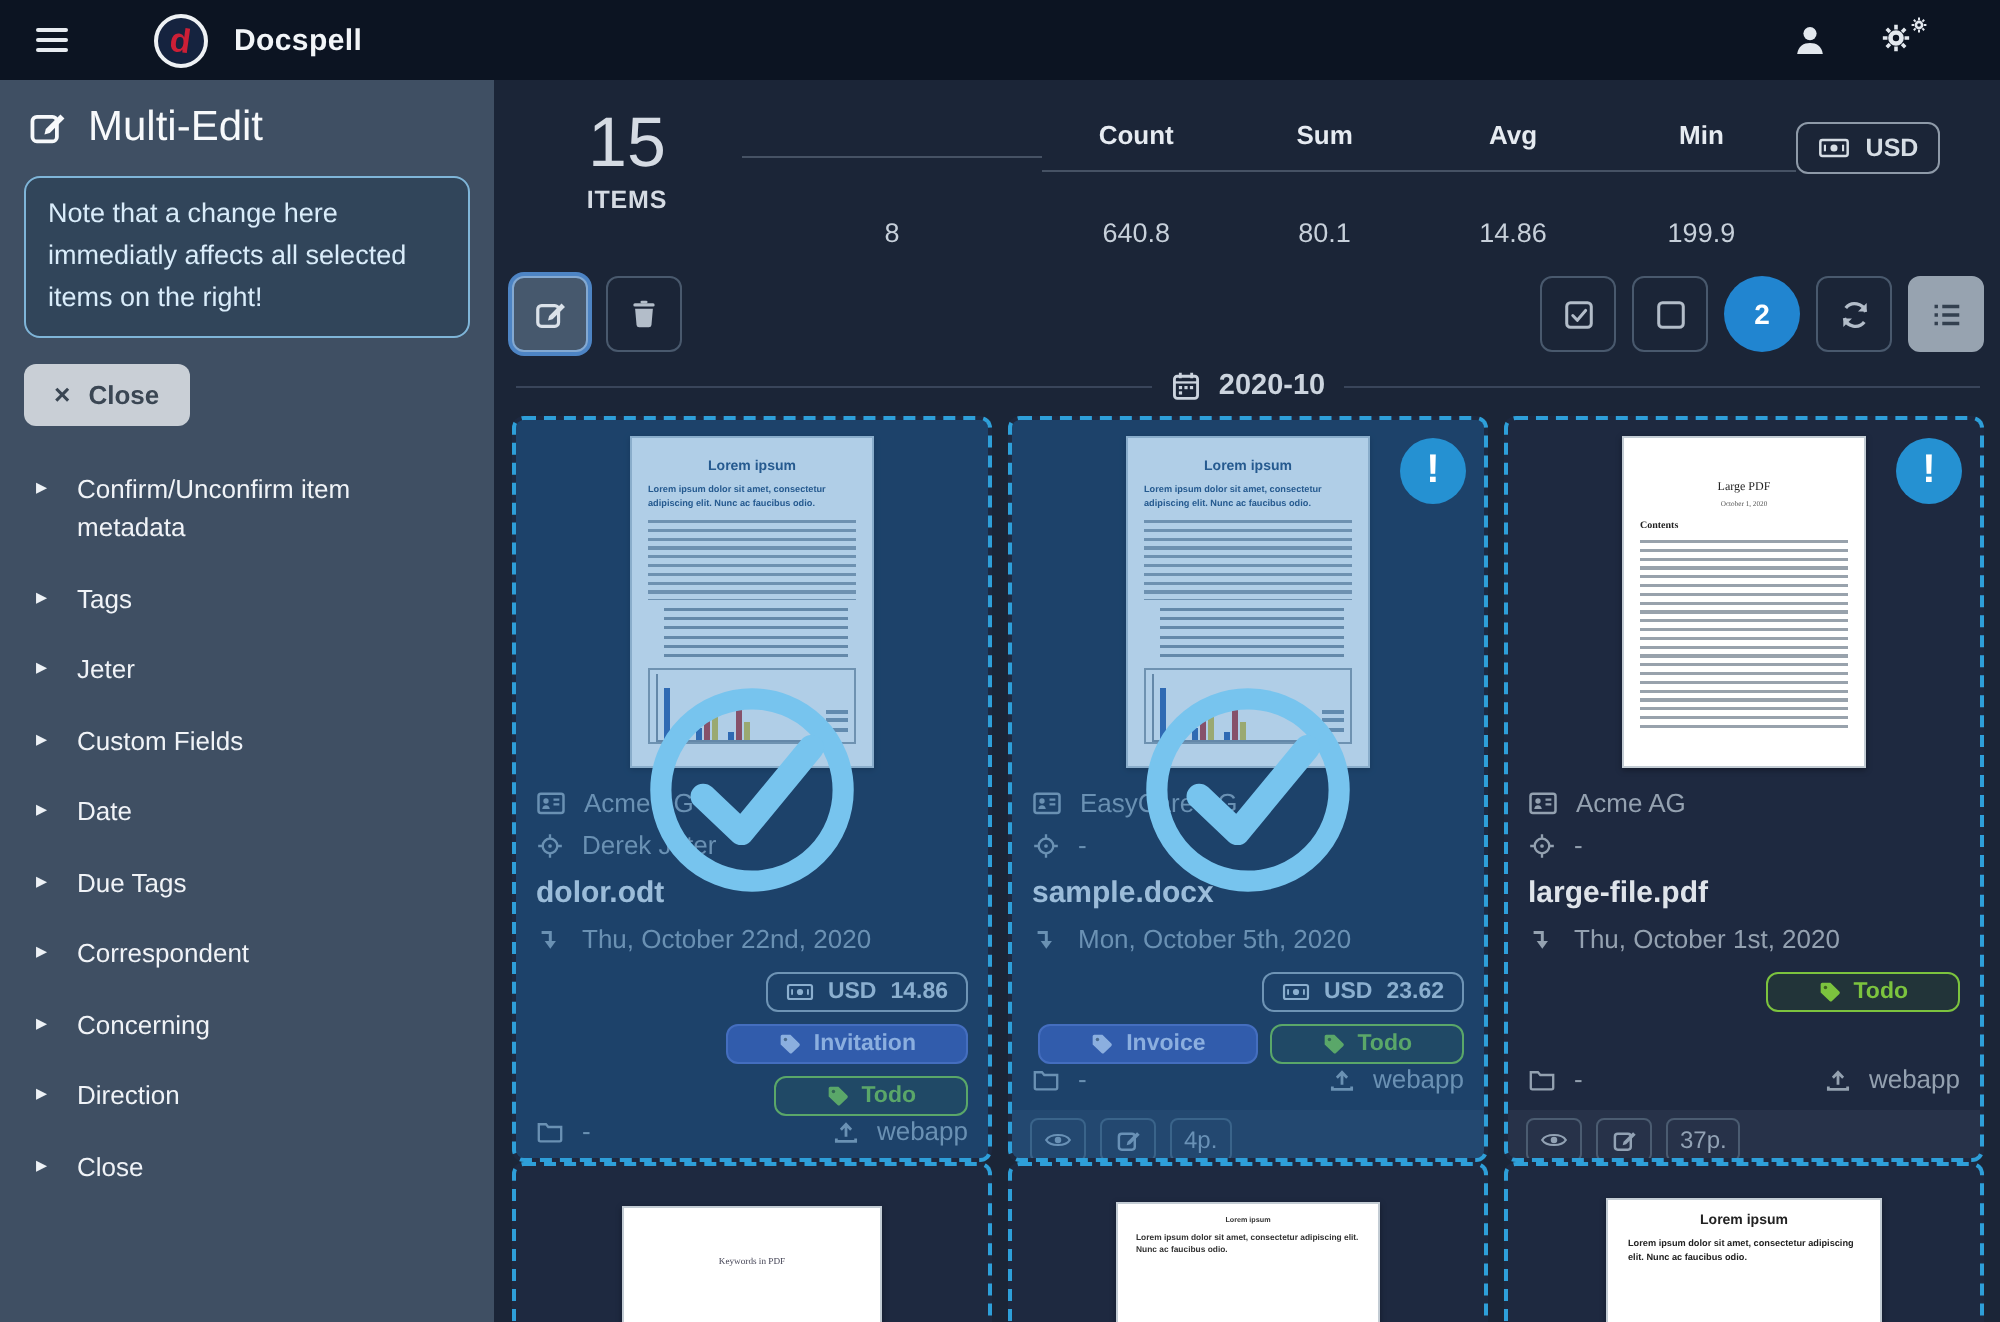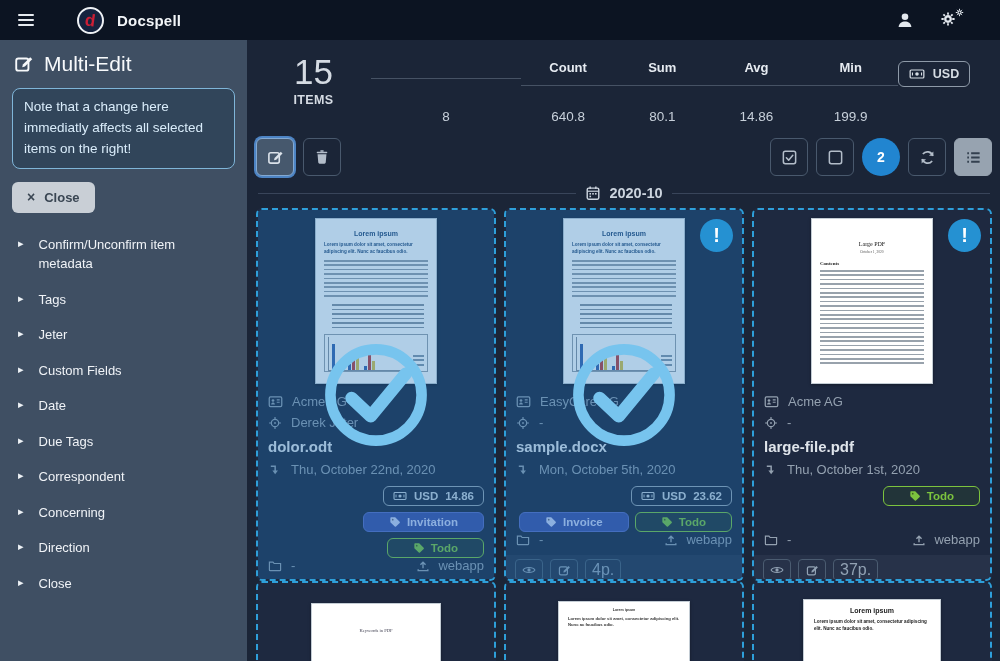--- a/index.html
+++ b/index.html
@@ -117,21 +117,21 @@
                border-radius:6px;padding:2px 9px;font-weight:bold;font-size:11.5px;height:20px}
   .tag{display:inline-flex;align-items:center;gap:6px;border-radius:6px;padding:2px 25px;
        font-weight:bold;font-size:11.5px;height:20px}
   .tag.indigo{background:var(--tag-indigo-bg);border:1px solid #5a6cc2;color:var(--tag-indigo-fg)}
   .tag.green{background:rgba(46,84,40,.28);border:1px solid var(--tag-green);color:var(--tag-green)}
   .meta-bottom{display:flex;align-items:center;gap:9px;margin-top:auto;padding-bottom:4px}
   .src{margin-left:auto;display:flex;align-items:center;gap:8px}
   .footer{height:30px;flex:none;background:rgba(148,163,184,.08);display:flex;align-items:center;
           gap:7px;padding:0 9px}
   .f-btn{height:22px;min-width:28px;border:1px solid #4b5c71;border-radius:4px;display:flex;
-         align-items:center;justify-content:center;color:#92a2b4;font-size:16px;padding:0 6px;cursor:pointer}
+         align-items:center;justify-content:center;color:#92a2b4;font-size:12px;padding:0 6px;cursor:pointer}
   .pagegroup{display:flex;align-items:stretch;height:22px;border:1px solid #4b5c71;border-radius:4px;
              color:#92a2b4;font-size:12px}
   .pg-cell{display:flex;align-items:center;padding:0 8px}
   .pg-cell.first{border-right:1px solid #4b5c71;font-family:"DejaVu Sans",sans-serif}
 
   
   .cards-bottom{flex:1;display:grid;grid-template-columns:repeat(3,1fr);gap:8px;overflow:hidden}
   .card.tall{height:340px}
   .page.kw{width:130px;margin-top:12px;padding-top:24px;text-align:center}
   .kw-t{font-family:"Liberation Serif","DejaVu Serif",serif;font-size:4.6px;color:#445}

